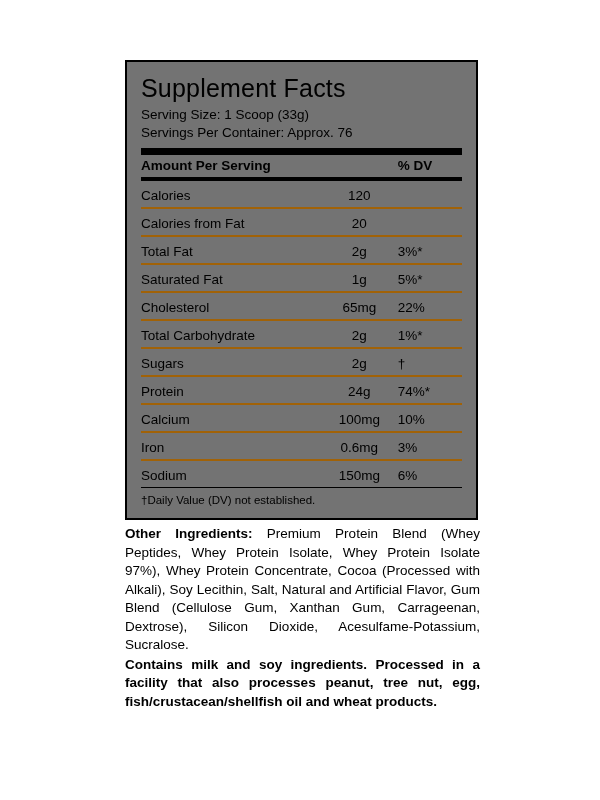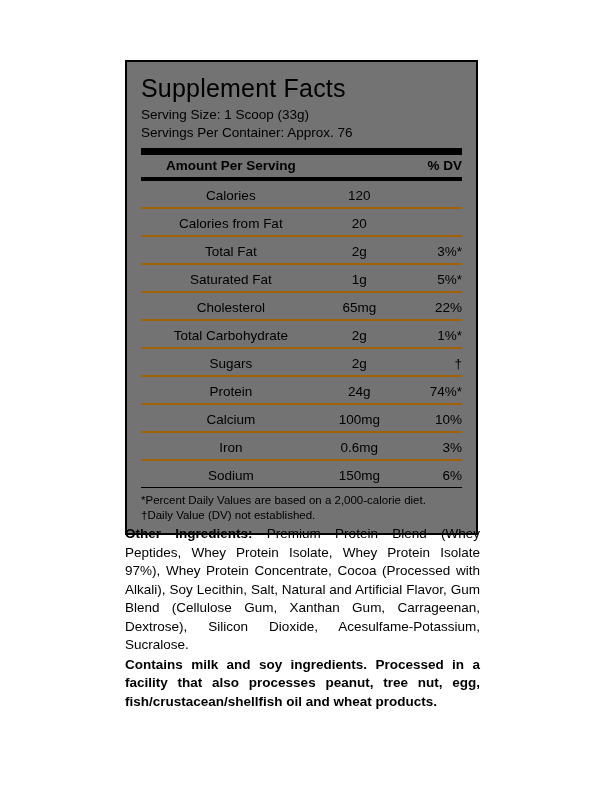--- a/index.html
+++ b/index.html
@@ -65,30 +65,30 @@
   }
   table.nutri td {
     padding: 7px 0 4px 0;
     vertical-align: baseline;
   }
   table.nutri tr.hdr td {
     font-weight: bold;
     padding: 3px 0 4px 0;
   }
   td.name {
-    text-align: center;
+    text-align: left;
     width: 56%;
     margin-top: 17px;
   }
   td.amt {
     text-align: center;
     width: 24%;
   }
   td.dv {
-    text-align: right;
+    text-align: left;
     width: 20%;
     padding-right: 4px;
   }
   tr.row td {
     border-top: 2px solid #a16207;
   }
   tr.firstrow td {
     border-top: none;
   }
   .indent {
@@ -201,21 +201,20 @@
           <td class="name">Sodium</td>
           <td class="amt">150mg</td>
           <td class="dv">6%</td>
         </tr>
       </tbody>
     </table>
 
     <div class="rule-thin"></div>
 
     <div class="footnotes">
-      <div>*Percent Daily Values are based on a 2,000-calorie diet.</div>
       <div>†Daily Value (DV) not established.</div>
     </div>
 
   </div>
 
   <div class="other">
     <span class="lead">Other Ingredients:</span><span> Premium Protein Blend (Whey Peptides, Whey Protein Isolate, Whey Protein Isolate 97%), Whey Protein Concentrate, Cocoa (Processed with Alkali), Soy Lecithin, Salt, Natural and Artificial Flavor, Gum Blend (Cellulose Gum, Xanthan Gum, Carrageenan, Dextrose), Silicon Dioxide, Acesulfame-Potassium, Sucralose.</span>
     <span class="allergen">Contains milk and soy ingredients. Processed in a facility that also processes peanut, tree nut, egg, fish/crustacean/shellfish oil and wheat products.</span>
   </div>
 

